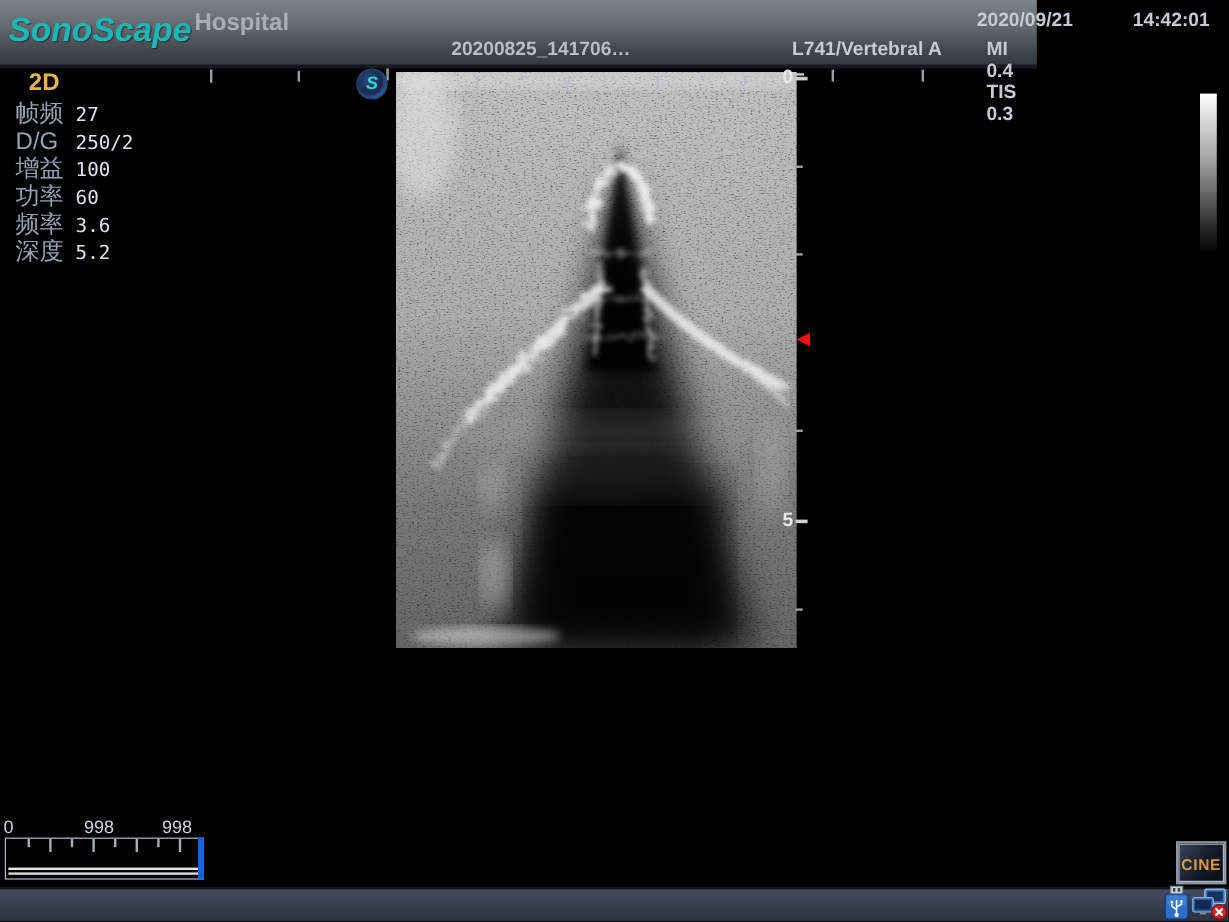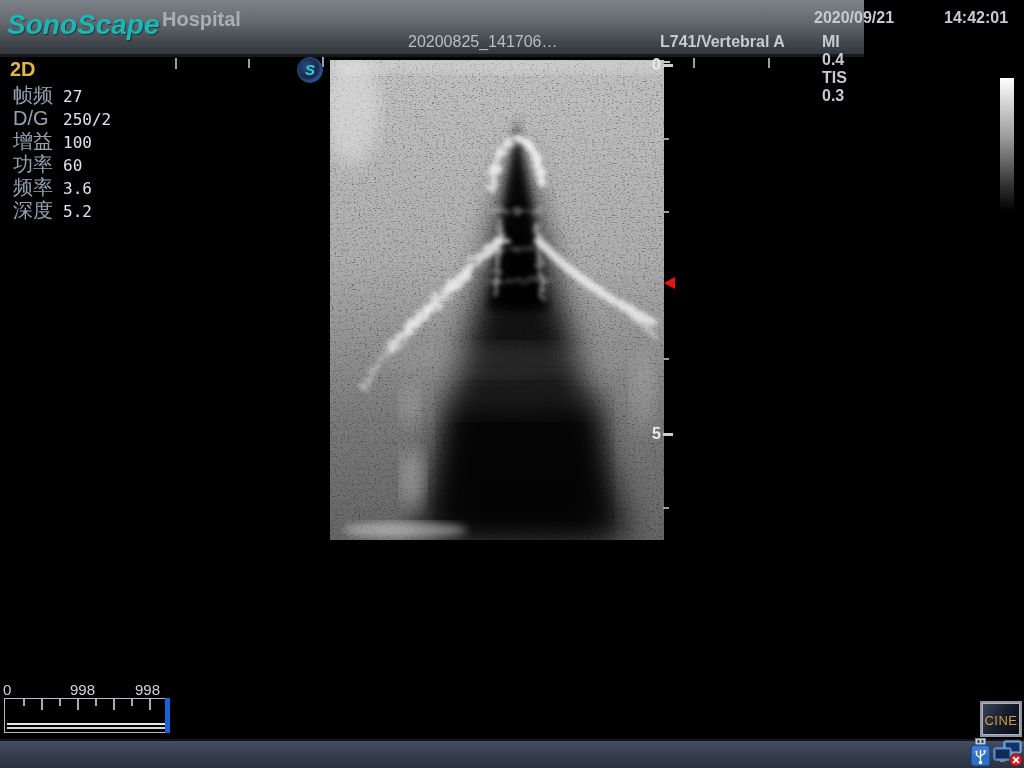--- a/index.html
+++ b/index.html
@@ -18,28 +18,28 @@
     background: linear-gradient(#7e838a 0%, #63686f 42%, #42464d 78%, #34383e 100%);
     border-bottom: 3px solid #17191c;
   }
   .brand-logo {
     position:absolute; left:7px; top:9px;
     font-size:28px; font-weight:bold; font-style:italic;
     color:#19b8b6; letter-spacing:0px;
     text-shadow: 1px 1px 1px rgba(0,0,0,.45);
   }
   .hospital { position:absolute; left:162px; top:8px; font-size:20px; font-weight:bold; color:#a9aeb5; }
-  .exam-id  { position:absolute; left:376px; top:33px; font-size:16px; font-weight:normal; color:#b9bec6;margin-left:32px; }
+  .exam-id  { position:absolute; left:376px; top:33px; font-size:16px; font-weight:bold; color:#b9bec6; }
   .preset   { position:absolute; left:660px; top:9px;  font-size:16px; font-weight:bold; color:#c6cbd2;margin-top:24px; }
   .exam-date{ position:absolute; left:814px; top:9px;  font-size:16px; font-weight:bold; color:#c6cbd2; }
   .exam-time{ position:absolute; left:944px; top:9px;  font-size:16px; font-weight:bold; color:#c6cbd2; }
   .mi-tis   { position:absolute; left:822px; top:33px; font-size:16px; font-weight:bold; color:#c6cbd2; }
 
   
-  .mode-label { position:absolute; left:10px; top:58px; font-size:20px; font-weight:bold; color:#e6b54a; }
+  .mode-label { position:absolute; left:24px; top:58px; font-size:20px; font-weight:bold; color:#e6b54a; }
   .param-rows { position:absolute; left:13px; top:84px; }
   .param-row  { height:23px; line-height:23px; white-space:nowrap; }
   .param-label { display:inline-block; width:50px; font-size:20px; color:#96a1b3; }
   .param-value { font-size:16px; color:#dde3ec; font-family:"DejaVu Sans Mono", monospace; }
 
   
   .us-image { position:absolute; left:330px; top:60px; width:334px; height:480px; }
 
   
   .top-ruler-line { position:absolute; left:385px; top:61px; width:285px; height:2px; background:#c9c9c9; }
@@ -92,21 +92,21 @@
 
   
   .cine-button {
     position:absolute; left:980px; top:701px; width:42px; height:36px;
     border:2px solid #8f96a3;
     background: linear-gradient(125deg, #3a465e 0%, #141a28 55%, #0a0d15 100%);
     box-shadow: inset 0 0 0 1px #aeb4bf;
   }
   .cine-button-label {
     position:absolute; left:0; right:0; top:10px; text-align:center;
-    font-size:13px; font-weight:normal; color:#d89c3e; letter-spacing:0.5px;
+    font-size:13px; font-weight:bold; color:#d89c3e; letter-spacing:0.5px;
   }
 
   
   .taskbar {
     position:absolute; left:0; top:739px; width:1024px; height:29px;
     background: linear-gradient(#454d60 0%, #353c4c 55%, #2a3140 100%);
     border-top:2px solid #12151d;
   }
   .tray-icon { position:absolute; }
 </style>

